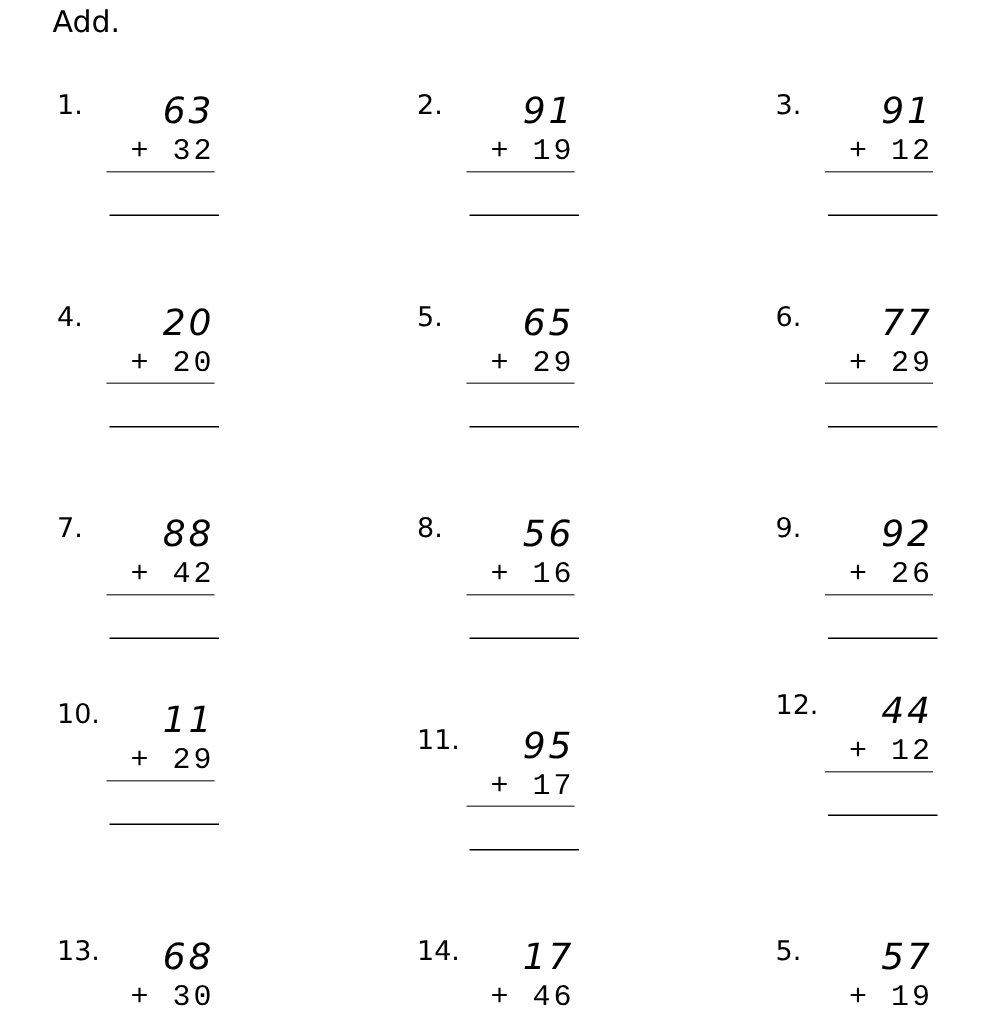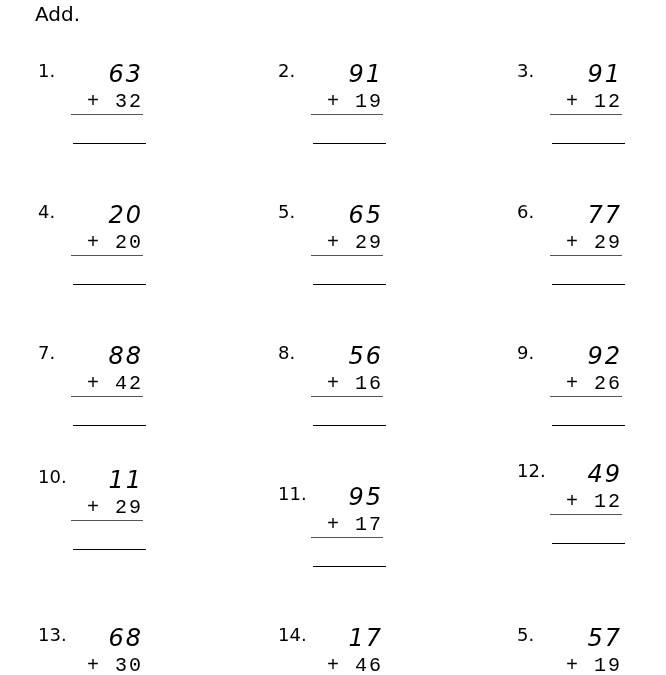--- a/index.html
+++ b/index.html
@@ -90,21 +90,21 @@
     </div>
     <div class="prob" style="left: 278px; width: 105px; top: 493px;">
       <span class="num">11.</span>
   <span class="top">95</span>
   <span class="add"><span class="plus">+</span><span>17</span></span>
   <div class="rule"></div>
   <div class="ans"></div>
     </div>
     <div class="prob" style="left: 517px; width: 105px; top: 470px;">
       <span class="num">12.</span>
-  <span class="top">49</span>
+  <span class="top">44</span>
   <span class="add"><span class="plus">+</span><span>12</span></span>
   <div class="rule"></div>
   <div class="ans"></div>
     </div>
     <div class="prob" style="left: 38px; width: 105px; top: 634px;">
       <span class="num">13.</span>
   <span class="top">68</span>
   <span class="add"><span class="plus">+</span><span>30</span></span>
 
   </div>

